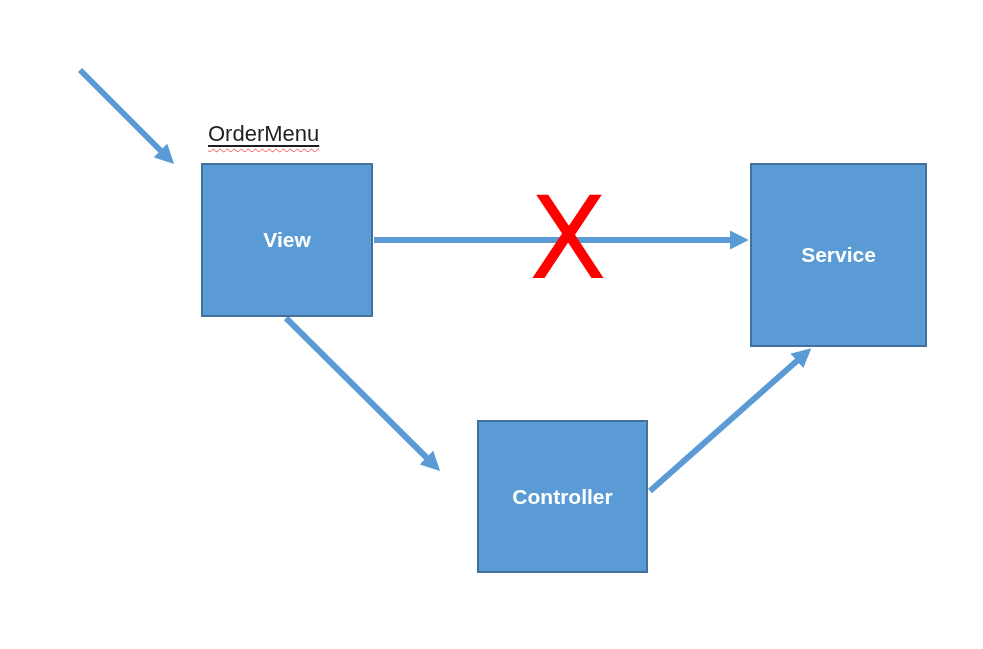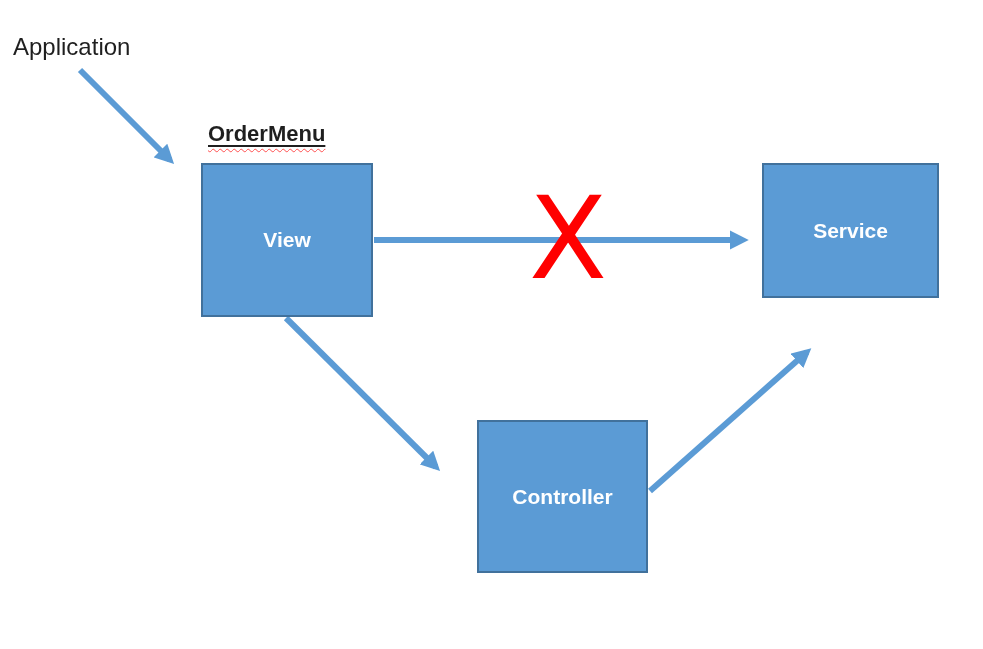--- a/index.html
+++ b/index.html
@@ -52,37 +52,36 @@
     white-space: nowrap;
     text-decoration: underline;
     text-decoration-color: var(--label-text);
     text-decoration-thickness: 1.5px;
     text-underline-offset: 4px;
   }
   .shape-label .squiggle {
     text-decoration: underline wavy var(--squiggle);
     text-decoration-thickness: 1px;
     text-underline-offset: 7px;
-    font-weight: bold;
   }
   .label-order-menu    { left: 208px; top: 121px; }
   .label-order-service { left: 754px; top: 121px; }
   .node-box {
     position: absolute;
     background: var(--box-fill);
     border: 2px solid var(--box-border);
     display: flex;
     align-items: center;
     justify-content: center;
     color: var(--box-text);
     font-size: 21px;
     font-weight: 700;
   }
   .box-view       { left: 201px; top: 163px; width: 172px; height: 154px; }
-  .box-service    { left: 750px; top: 163px; width: 177px; height: 135px; margin-left: 12px; }
+  .box-service    { left: 750px; top: 163px; width: 177px; height: 184px; }
   .box-controller { left: 477px; top: 420px; width: 171px; height: 153px; align-items: center; }
   .x-mark {
     position: absolute;
     left: 508px; top: 180px;
     width: 120px; height: 118px;
     display: flex;
     align-items: center;
     justify-content: center;
     font-family: "DejaVu Sans", sans-serif;
     font-size: 114px;
@@ -100,21 +99,20 @@
       <marker id="arrowhead" viewBox="0 0 10 10" refX="7" refY="5" markerWidth="3.2" markerHeight="3.2" orient="auto">
         <path d="M 0 0 L 10 5 L 0 10 z"></path>
       </marker>
     </defs>
     <line x1="80" y1="70" x2="170" y2="160" marker-end="url(#arrowhead)"></line>
     <line x1="374" y1="240" x2="743" y2="240" marker-end="url(#arrowhead)"></line>
     <line x1="286" y1="318" x2="436" y2="467" marker-end="url(#arrowhead)"></line>
     <line x1="650" y1="491" x2="807" y2="352" marker-end="url(#arrowhead)"></line>
   </svg>
 
-  <div class="annotation-text">Application</div>
 
   <div class="shape-label label-order-menu"><span class="squiggle">OrderMenu</span></div>
 
 
   <div class="node-box box-view">
     <span>View</span>
   </div>
 
   <div class="node-box box-service">
     <span>Service</span>

